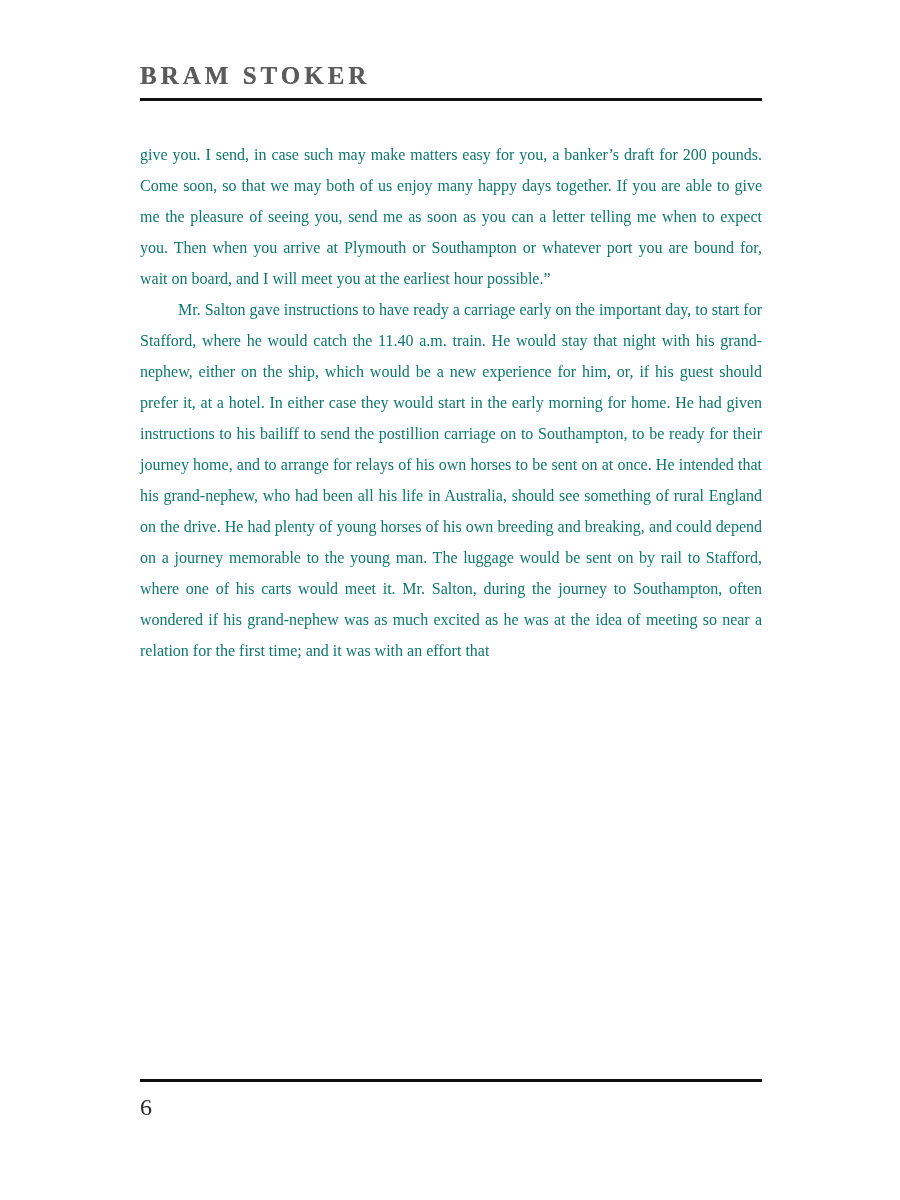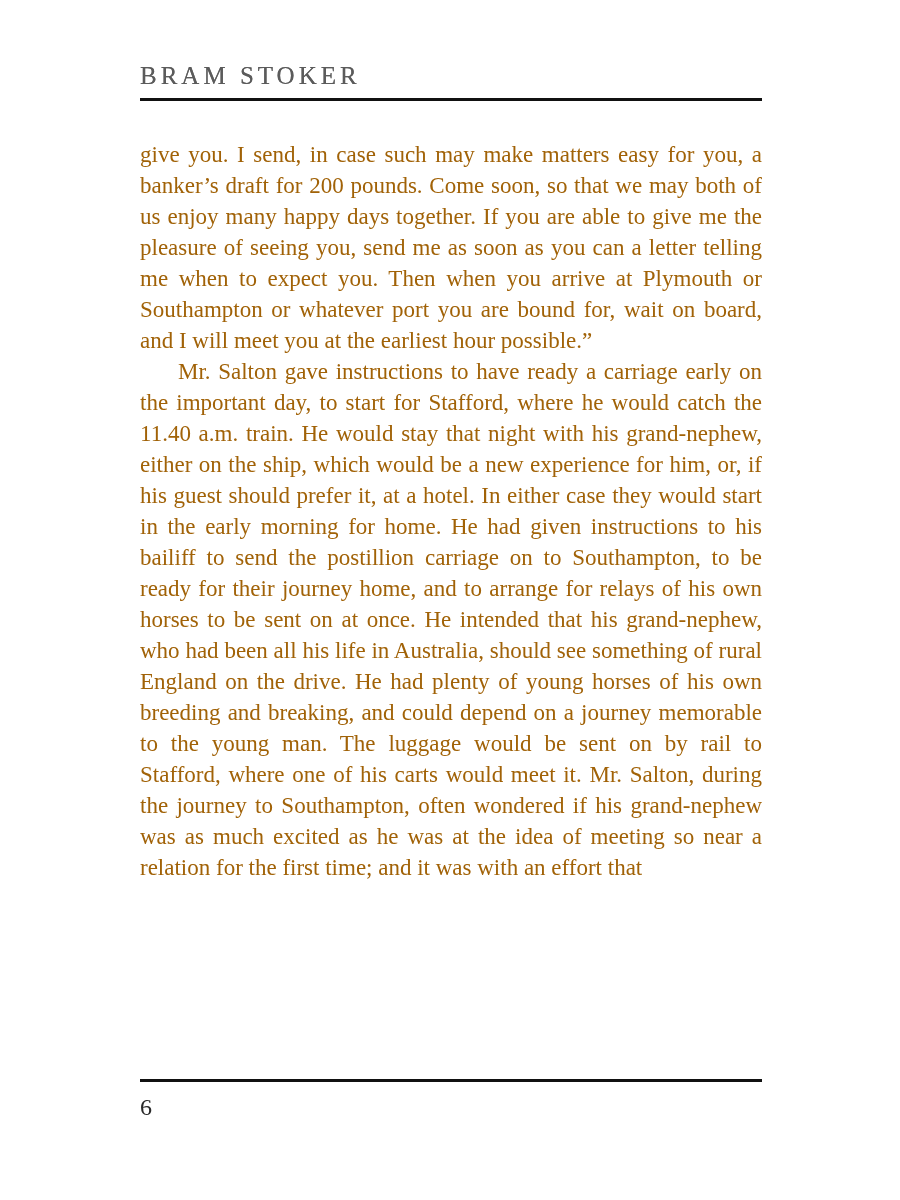--- a/index.html
+++ b/index.html
@@ -24,42 +24,42 @@
     top: 62px;
     width: 622px;
   }
 
   .running-header-author {
     display: block;
     font-family: "Liberation Serif", "DejaVu Serif", serif;
     font-size: 25px;
     letter-spacing: 4px;
     color: #5b5b5b;
-    font-weight: 400;
+    font-weight: 700;
     text-shadow: 0 0 0.4px #7a7a7a;
   }
 
   .header-rule {
     margin-top: 8px;
     width: 100%;
     height: 0;
     border-top: 3px solid #111111;
   }
 
   .page-body {
     position: absolute;
     left: 140px;
     top: 139px;
     width: 622px;
-    font-size: 23px;
+    font-size: 16px;
     line-height: 31px;
     text-align: justify;
     hyphens: auto;
     -webkit-hyphens: auto;
-    color: #a16207;
+    color: #0f766e;
   }
 
   .paragraph { 
     text-indent: 0;
   }
 
   .paragraph.indented {
     text-indent: 38px;
   }
 

